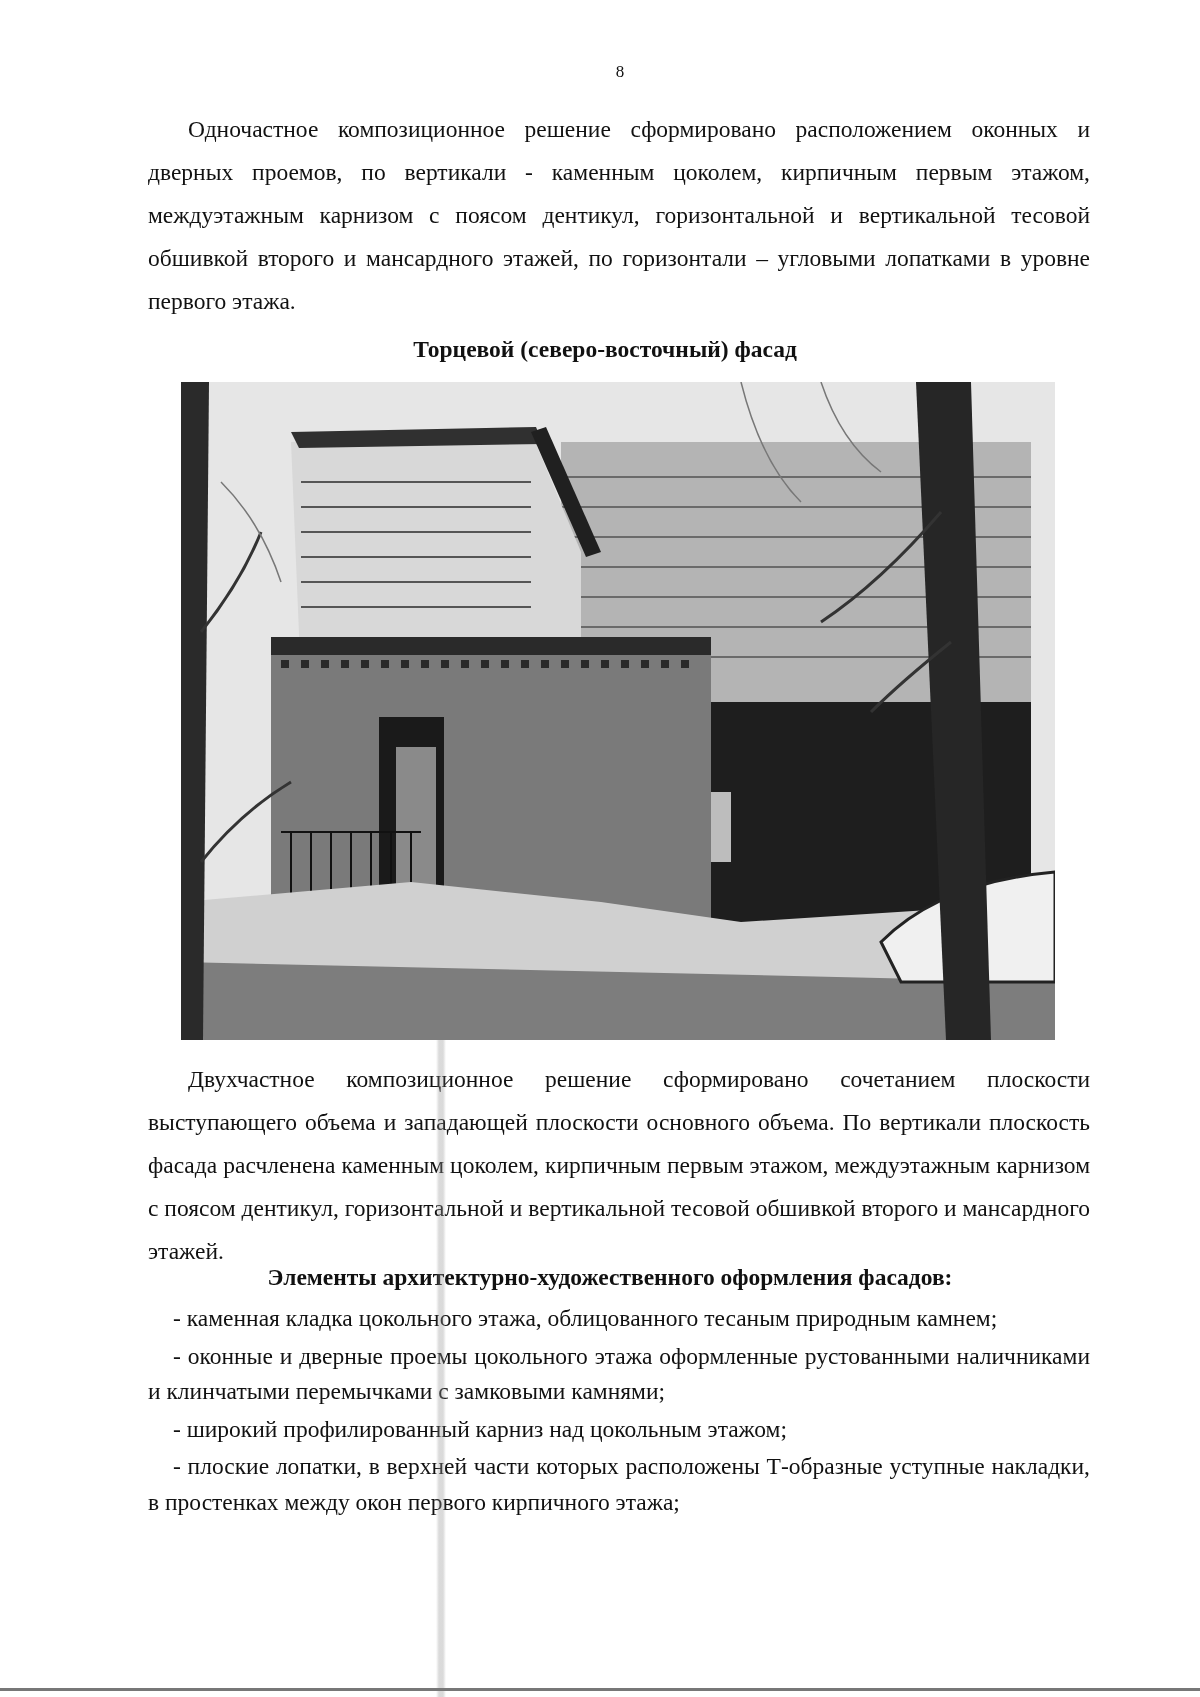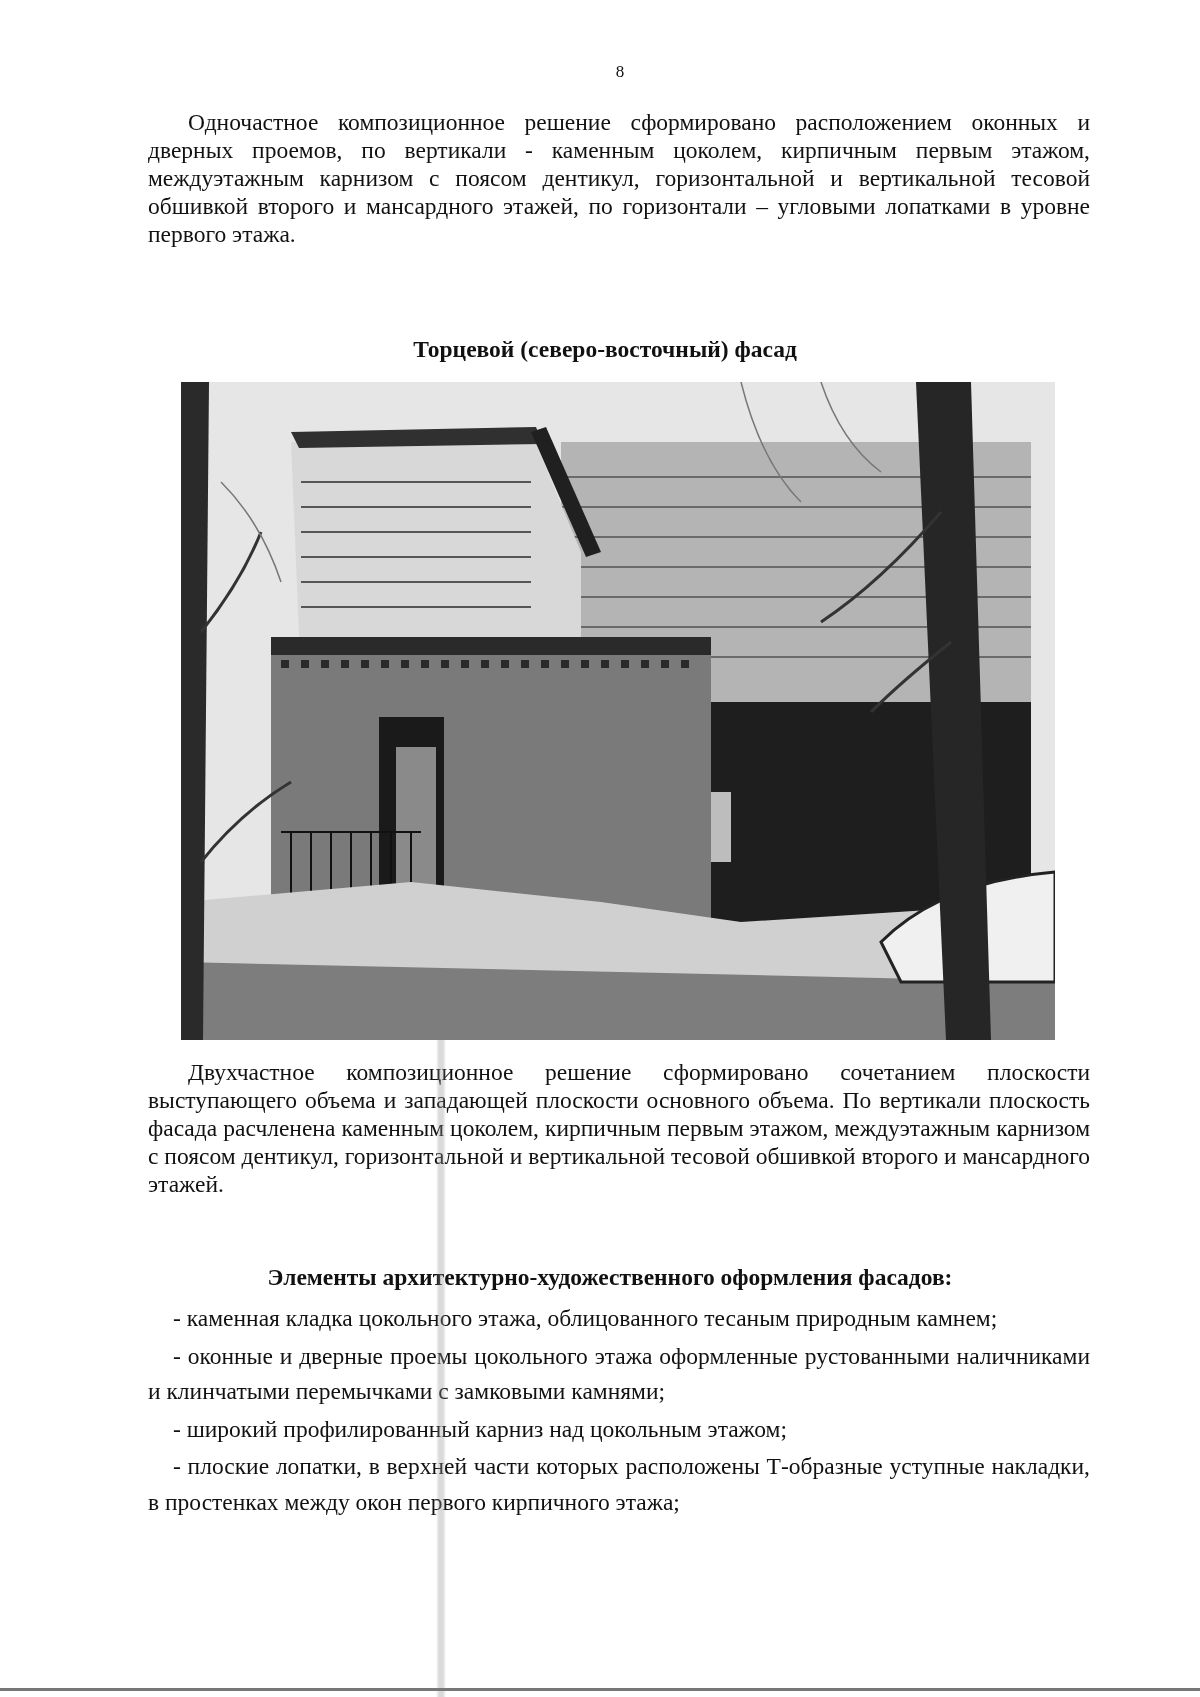--- a/index.html
+++ b/index.html
@@ -18,21 +18,21 @@
       left: 0;
       width: 1240px;
       text-align: center;
       font-size: 17px;
     }
     .para {
       position: absolute;
       left: 148px;
       width: 942px;
       font-size: 23.5px;
-      line-height: 28px;
+      line-height: 43px;
       text-align: justify;
       text-indent: 40px;
       margin: 0;
     }
     .para.p1 { top: 108px; }
     .caption {
       position: absolute;
       top: 336px;
       left: 0;
       width: 1210px;

